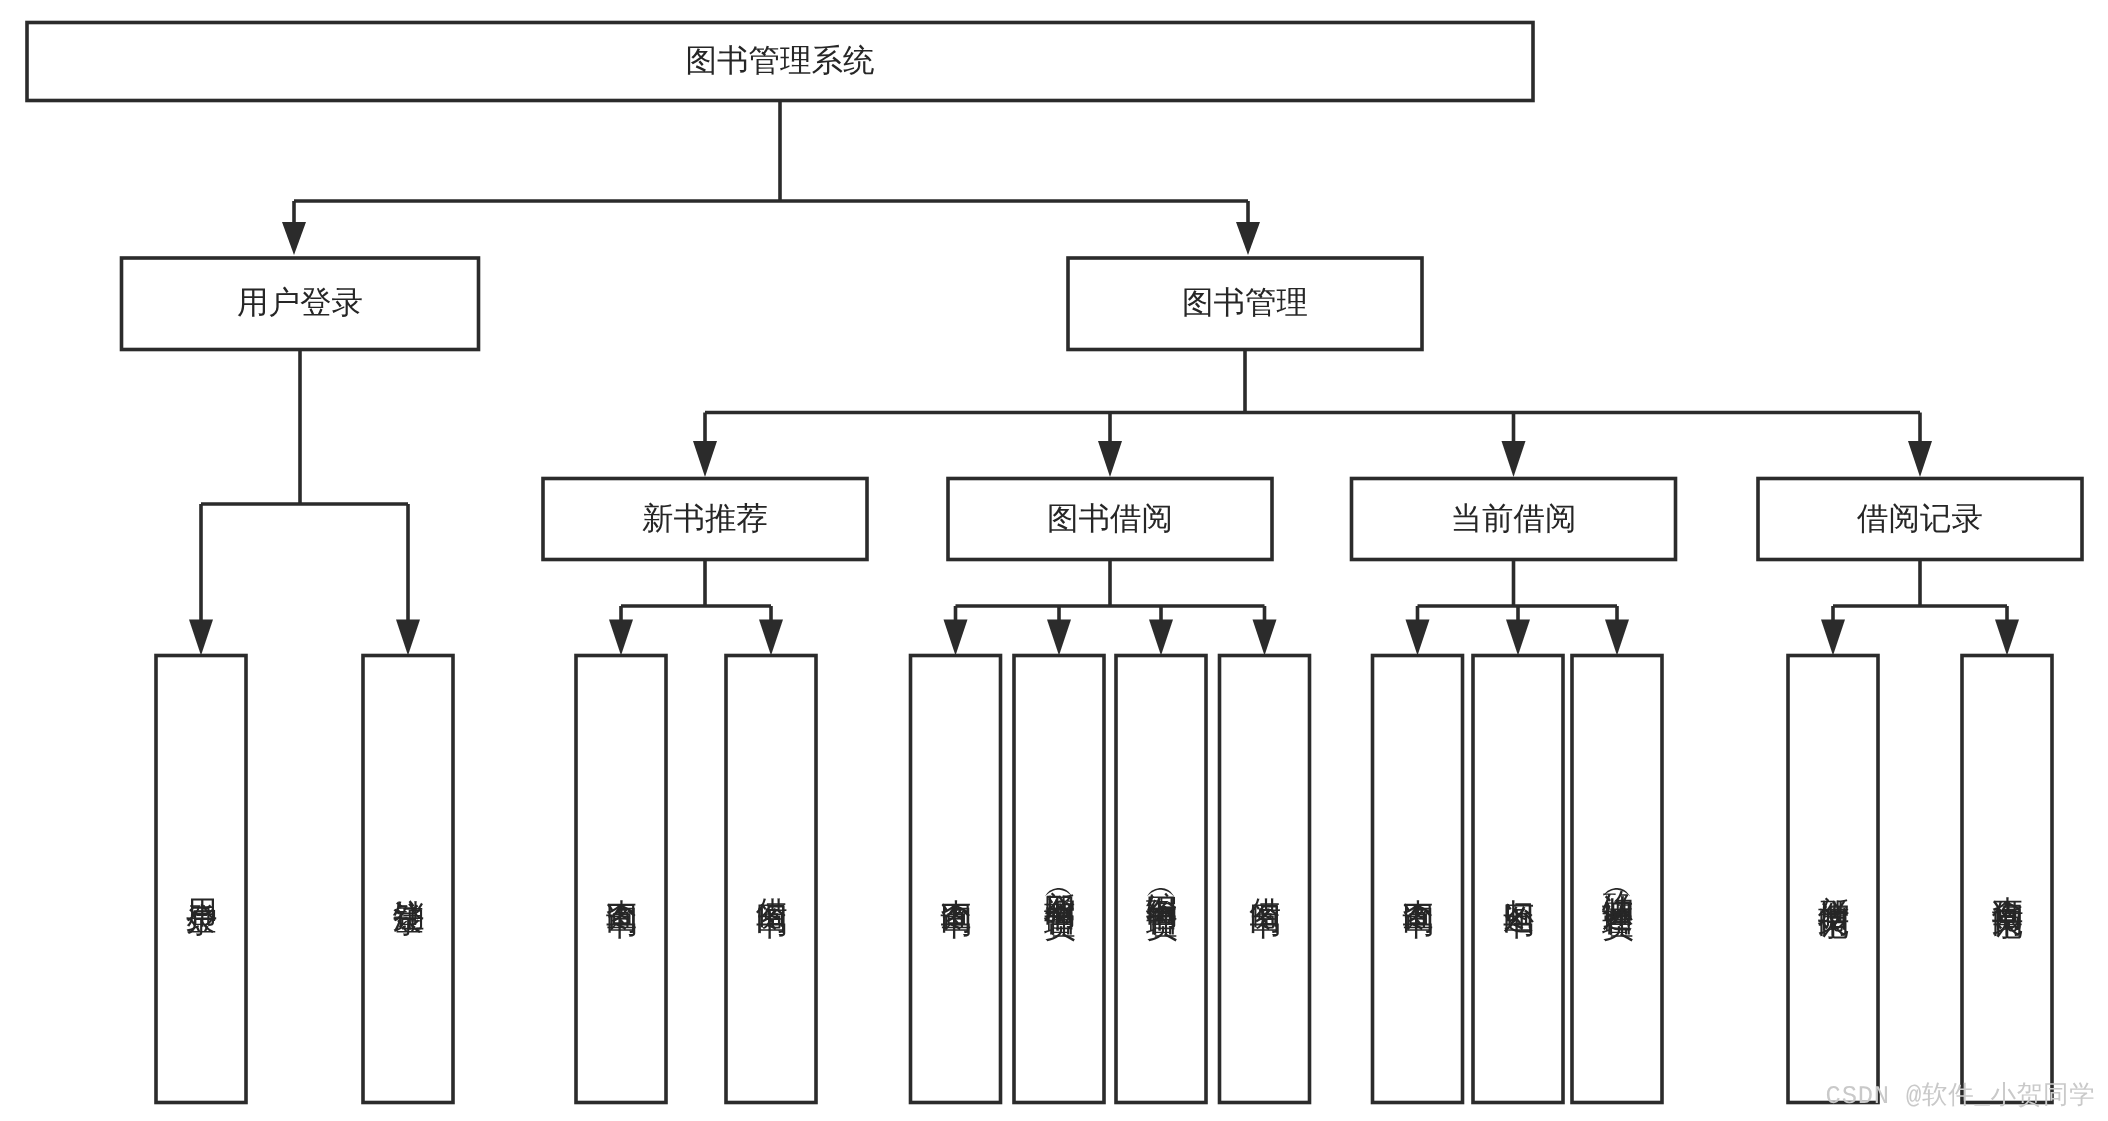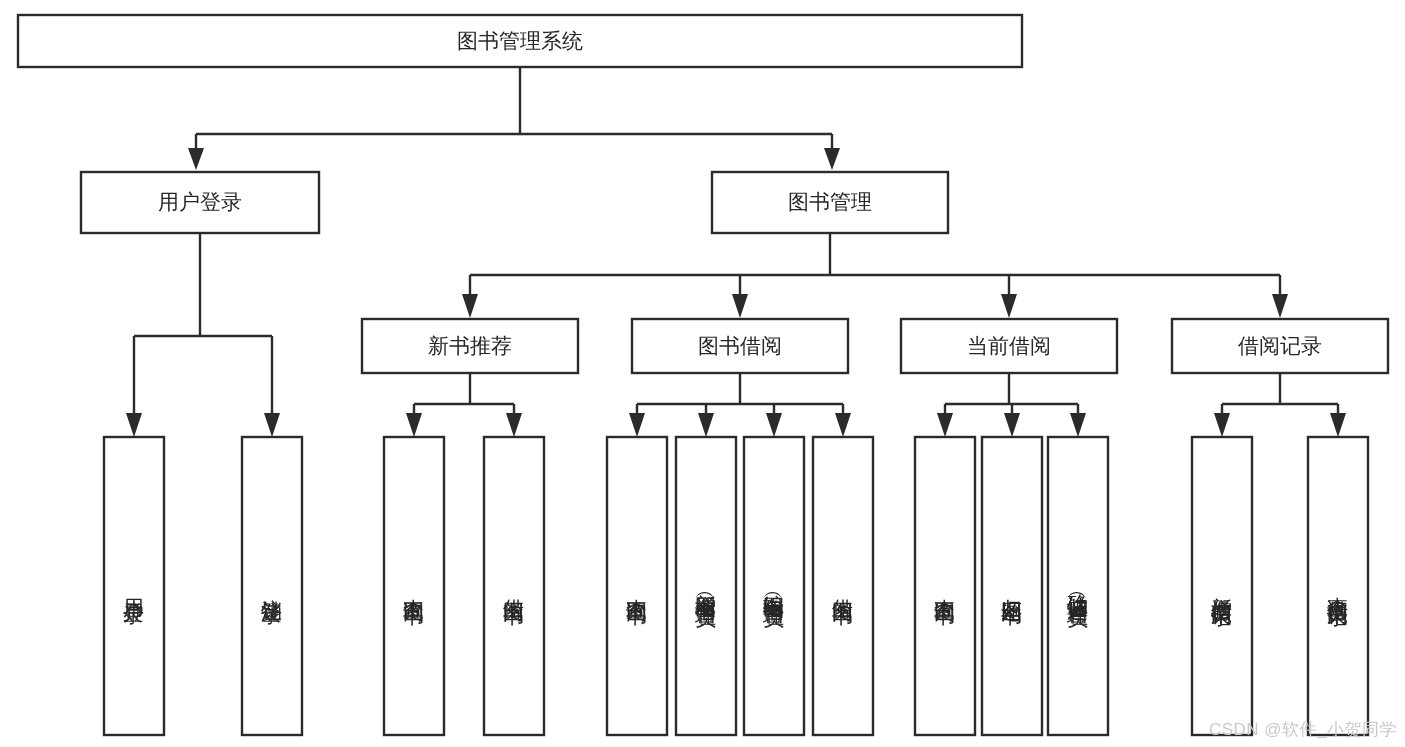--- a/index.html
+++ b/index.html
@@ -55,21 +55,21 @@
     stroke-linecap: butt;
   }
   .arrow-head {
     fill: #2b2b2b;
     stroke: none;
   }
   .watermark {
     position: absolute;
     right: 8px;
     bottom: 6px;
-    font-family: Liberation Sans, sans-serif;
+    font-family: Liberation Mono, monospace;
     font-size: 17px;
     color: #c9c9c9;
     letter-spacing: 0.5px;
     white-space: nowrap;
     user-select: none;
   }
 </style>
 </head>
 <body>
 

